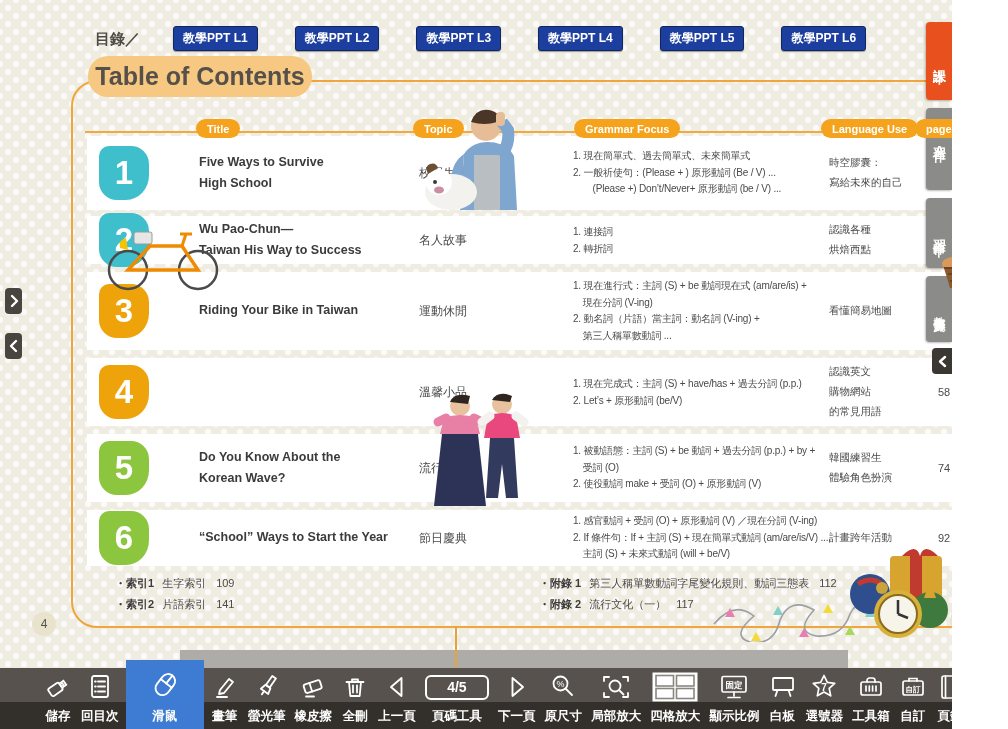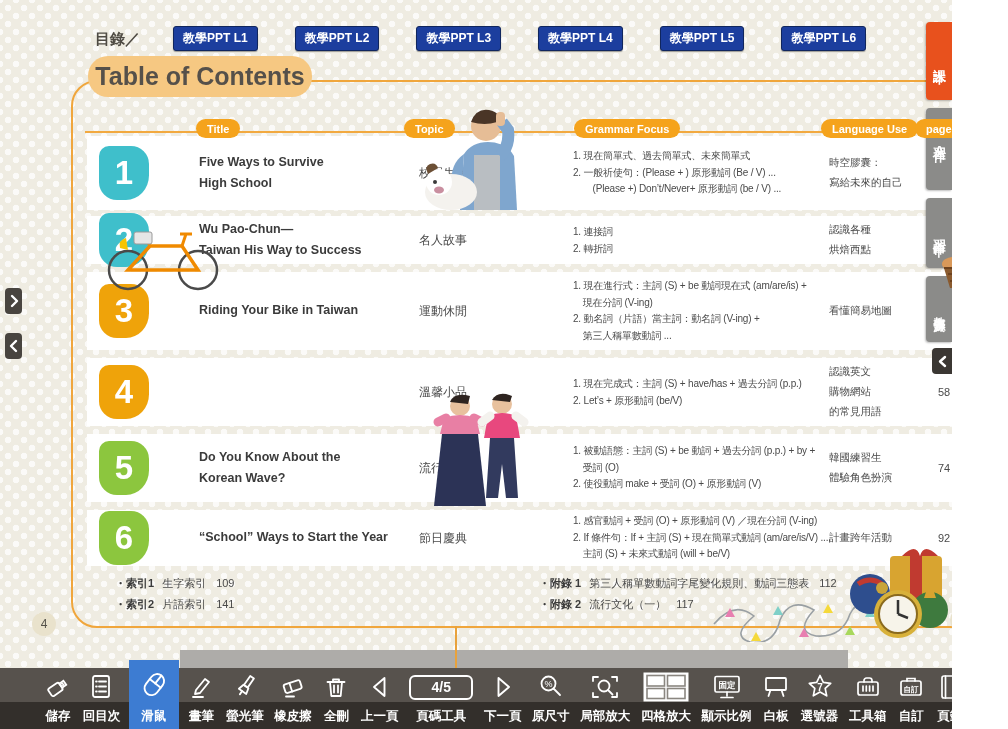--- a/index.html
+++ b/index.html
@@ -94,21 +94,21 @@
     background:linear-gradient(to bottom, #57524D 0 34px, #332F2B 34px);
     display:flex; justify-content:space-between; align-items:flex-end;
     padding:0 42px; z-index:10;
   }
   .tool {
     height:61px; display:flex; flex-direction:column; align-items:center;
     justify-content:space-between; padding:4px 2px 4px; cursor:pointer; color:#fff;
   }
   .tool .ticon { height:30px; display:flex; align-items:center; justify-content:center; }
   .tool .tlabel { font-size:12.5px; font-weight:bold; white-space:nowrap; }
-  .tool.active { margin-bottom:0; height:69px; padding:10px 10px 4px; }
+  .tool.active { margin-bottom:0; height:69px; padding:10px 24px 4px; }
   .page-ind {
     width:64px; height:25px; border:2px solid #fff; border-radius:6px;
     display:flex; align-items:center; justify-content:center;
     font-size:14px; font-weight:bold; color:#fff;
   }
   .deco { position:absolute; pointer-events:none; }
   svg text { stroke:none; }
 </style>
 </head>
 <body>
@@ -122,21 +122,21 @@
     <div class="ppt-btn" style="background-color: rgb(28, 62, 158);">教學PPT L3</div>
     <div class="ppt-btn" style="background-color: rgb(28, 62, 158);">教學PPT L4</div>
     <div class="ppt-btn" style="background-color: rgb(28, 62, 158);">教學PPT L5</div>
     <div class="ppt-btn" style="background-color: rgb(28, 62, 158);">教學PPT L6</div>
   </div>
   <div class="big-title" style="background-color: rgb(246, 200, 130);">Table of Contents</div>
 
   <div class="frame">
     <div class="header-line"></div>
     <div class="col-badge" style="left: 123px; background-color: rgb(245, 163, 28);">Title</div>
-    <div class="col-badge" style="left: 331px; background-color: rgb(245, 163, 28);">Topic</div>
+    <div class="col-badge" style="left: 340px; background-color: rgb(245, 163, 28);">Topic</div>
     <div class="col-badge" style="left: 501px; background-color: rgb(245, 163, 28);">Grammar Focus</div>
     <div class="col-badge" style="left: 748px; background-color: rgb(245, 163, 28);">Language Use</div>
     <div class="col-badge" style="left: 842px; background-color: rgb(245, 163, 28);">page</div>
 
     <div class="row" style="top:54px;height:74px">
       <div class="bubble" style="background-color: rgb(63, 191, 203);">1</div>
       <div class="cell title">Five Ways to Survive
 High School</div>
       <div class="cell topic">校園生活</div>
       <div class="cell grammar">1. 現在簡單式、過去簡單式、未來簡單式

